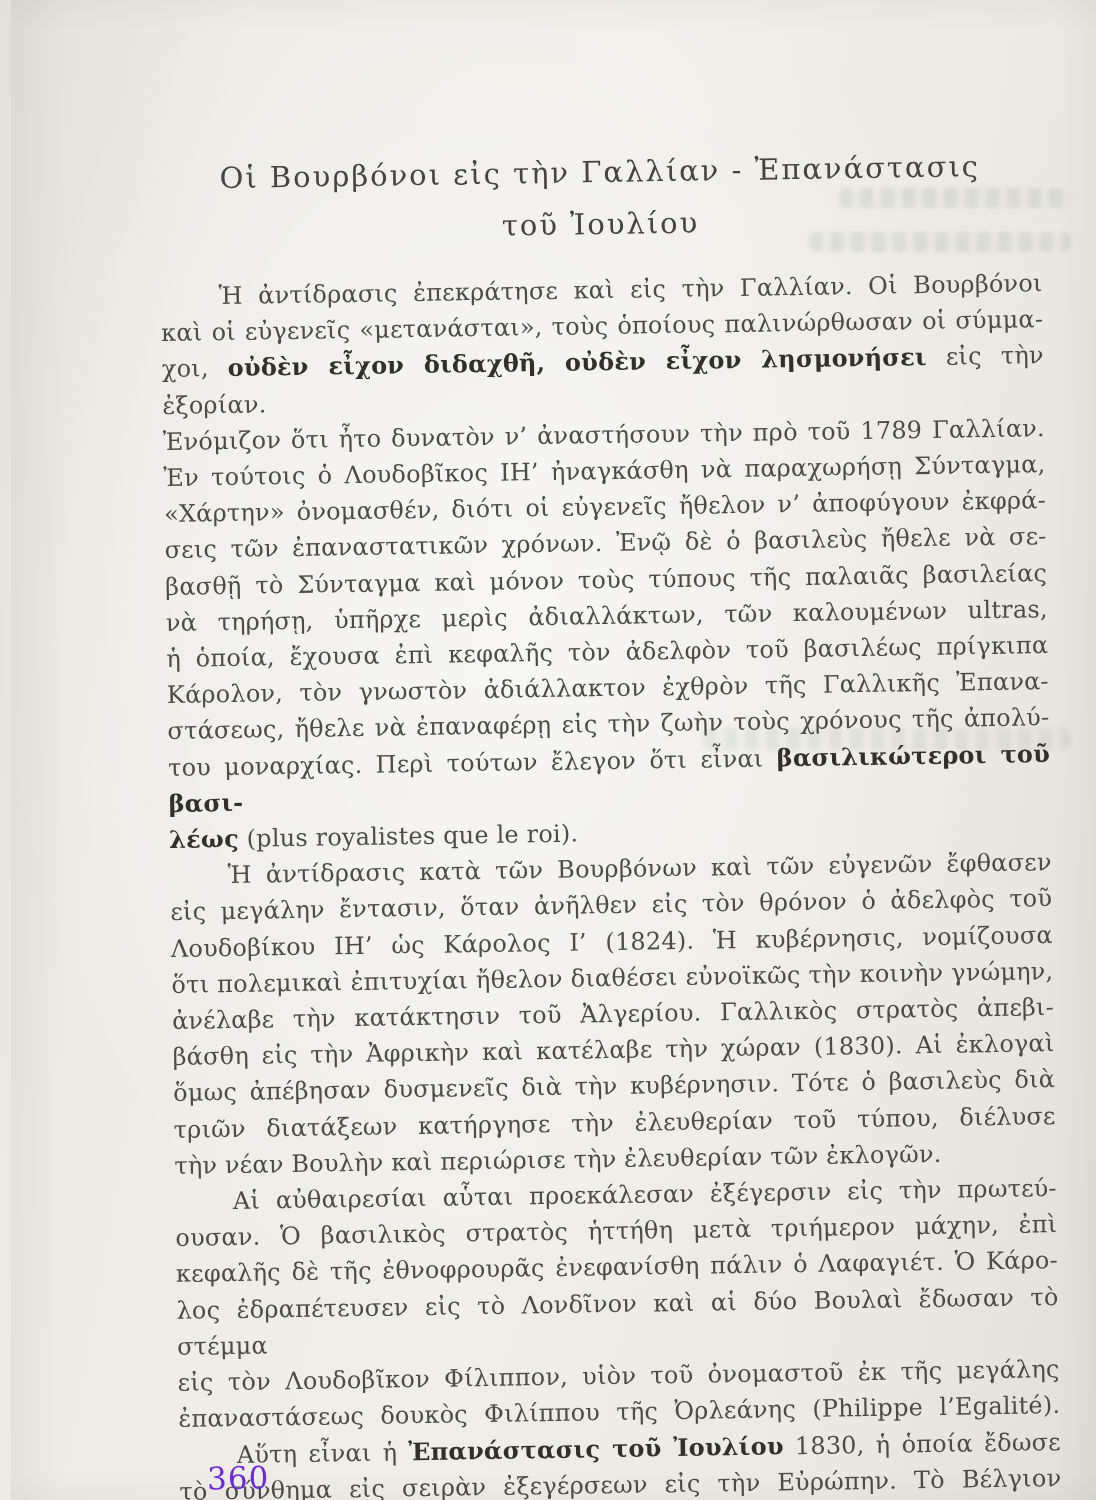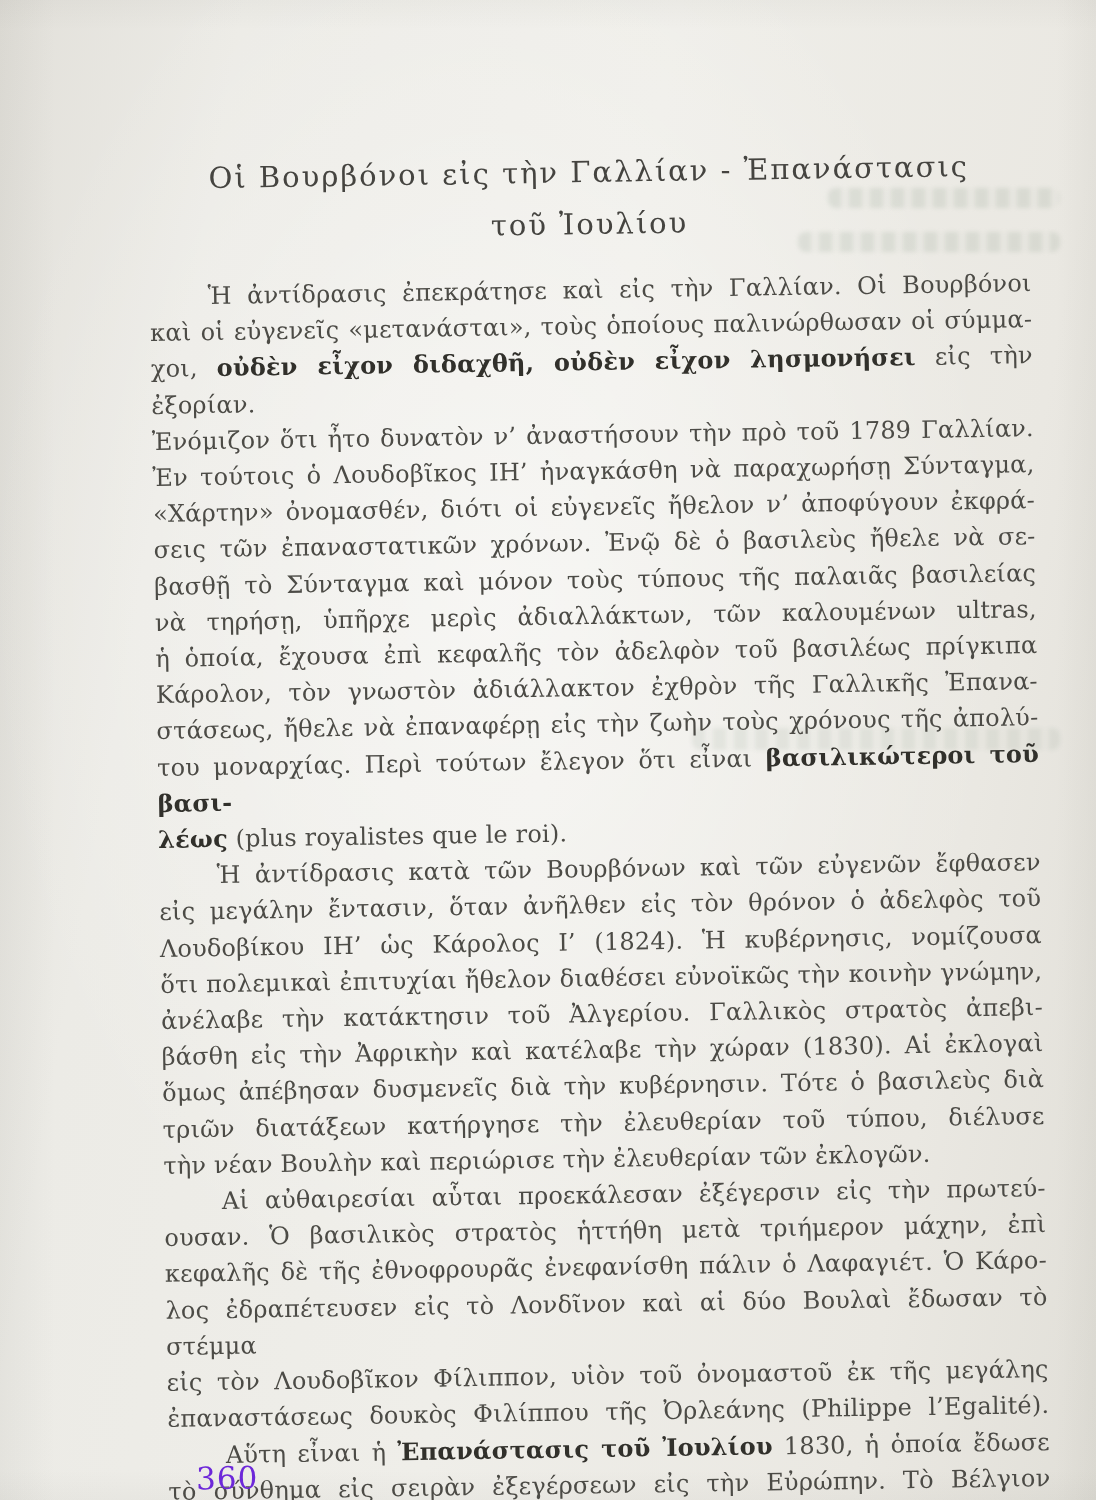--- a/index.html
+++ b/index.html
@@ -12,20 +12,21 @@
     position: relative;
     overflow: hidden;
     background:
       radial-gradient(ellipse at 45% 40%, rgba(255,255,255,0.50) 0%, rgba(255,255,255,0) 60%),
       linear-gradient(100deg, #e2e0da 0%, #ecebe6 18%, #efeee9 50%, #eae8e2 82%, #e1dfd8 100%);
     font-family: "DejaVu Serif", serif;
   }
   .page {
     position: absolute;
     inset: 0;
+    margin-left: 11px;
   }
   
   .edge-shade {
     position: absolute;
     inset: 0;
     pointer-events: none;
     background:
       linear-gradient(to right, rgba(90,90,80,0.06), rgba(0,0,0,0) 55px),
       linear-gradient(to left, rgba(90,90,80,0.05), rgba(0,0,0,0) 40px),
       linear-gradient(to bottom, rgba(90,90,80,0.04), rgba(0,0,0,0) 30px),

